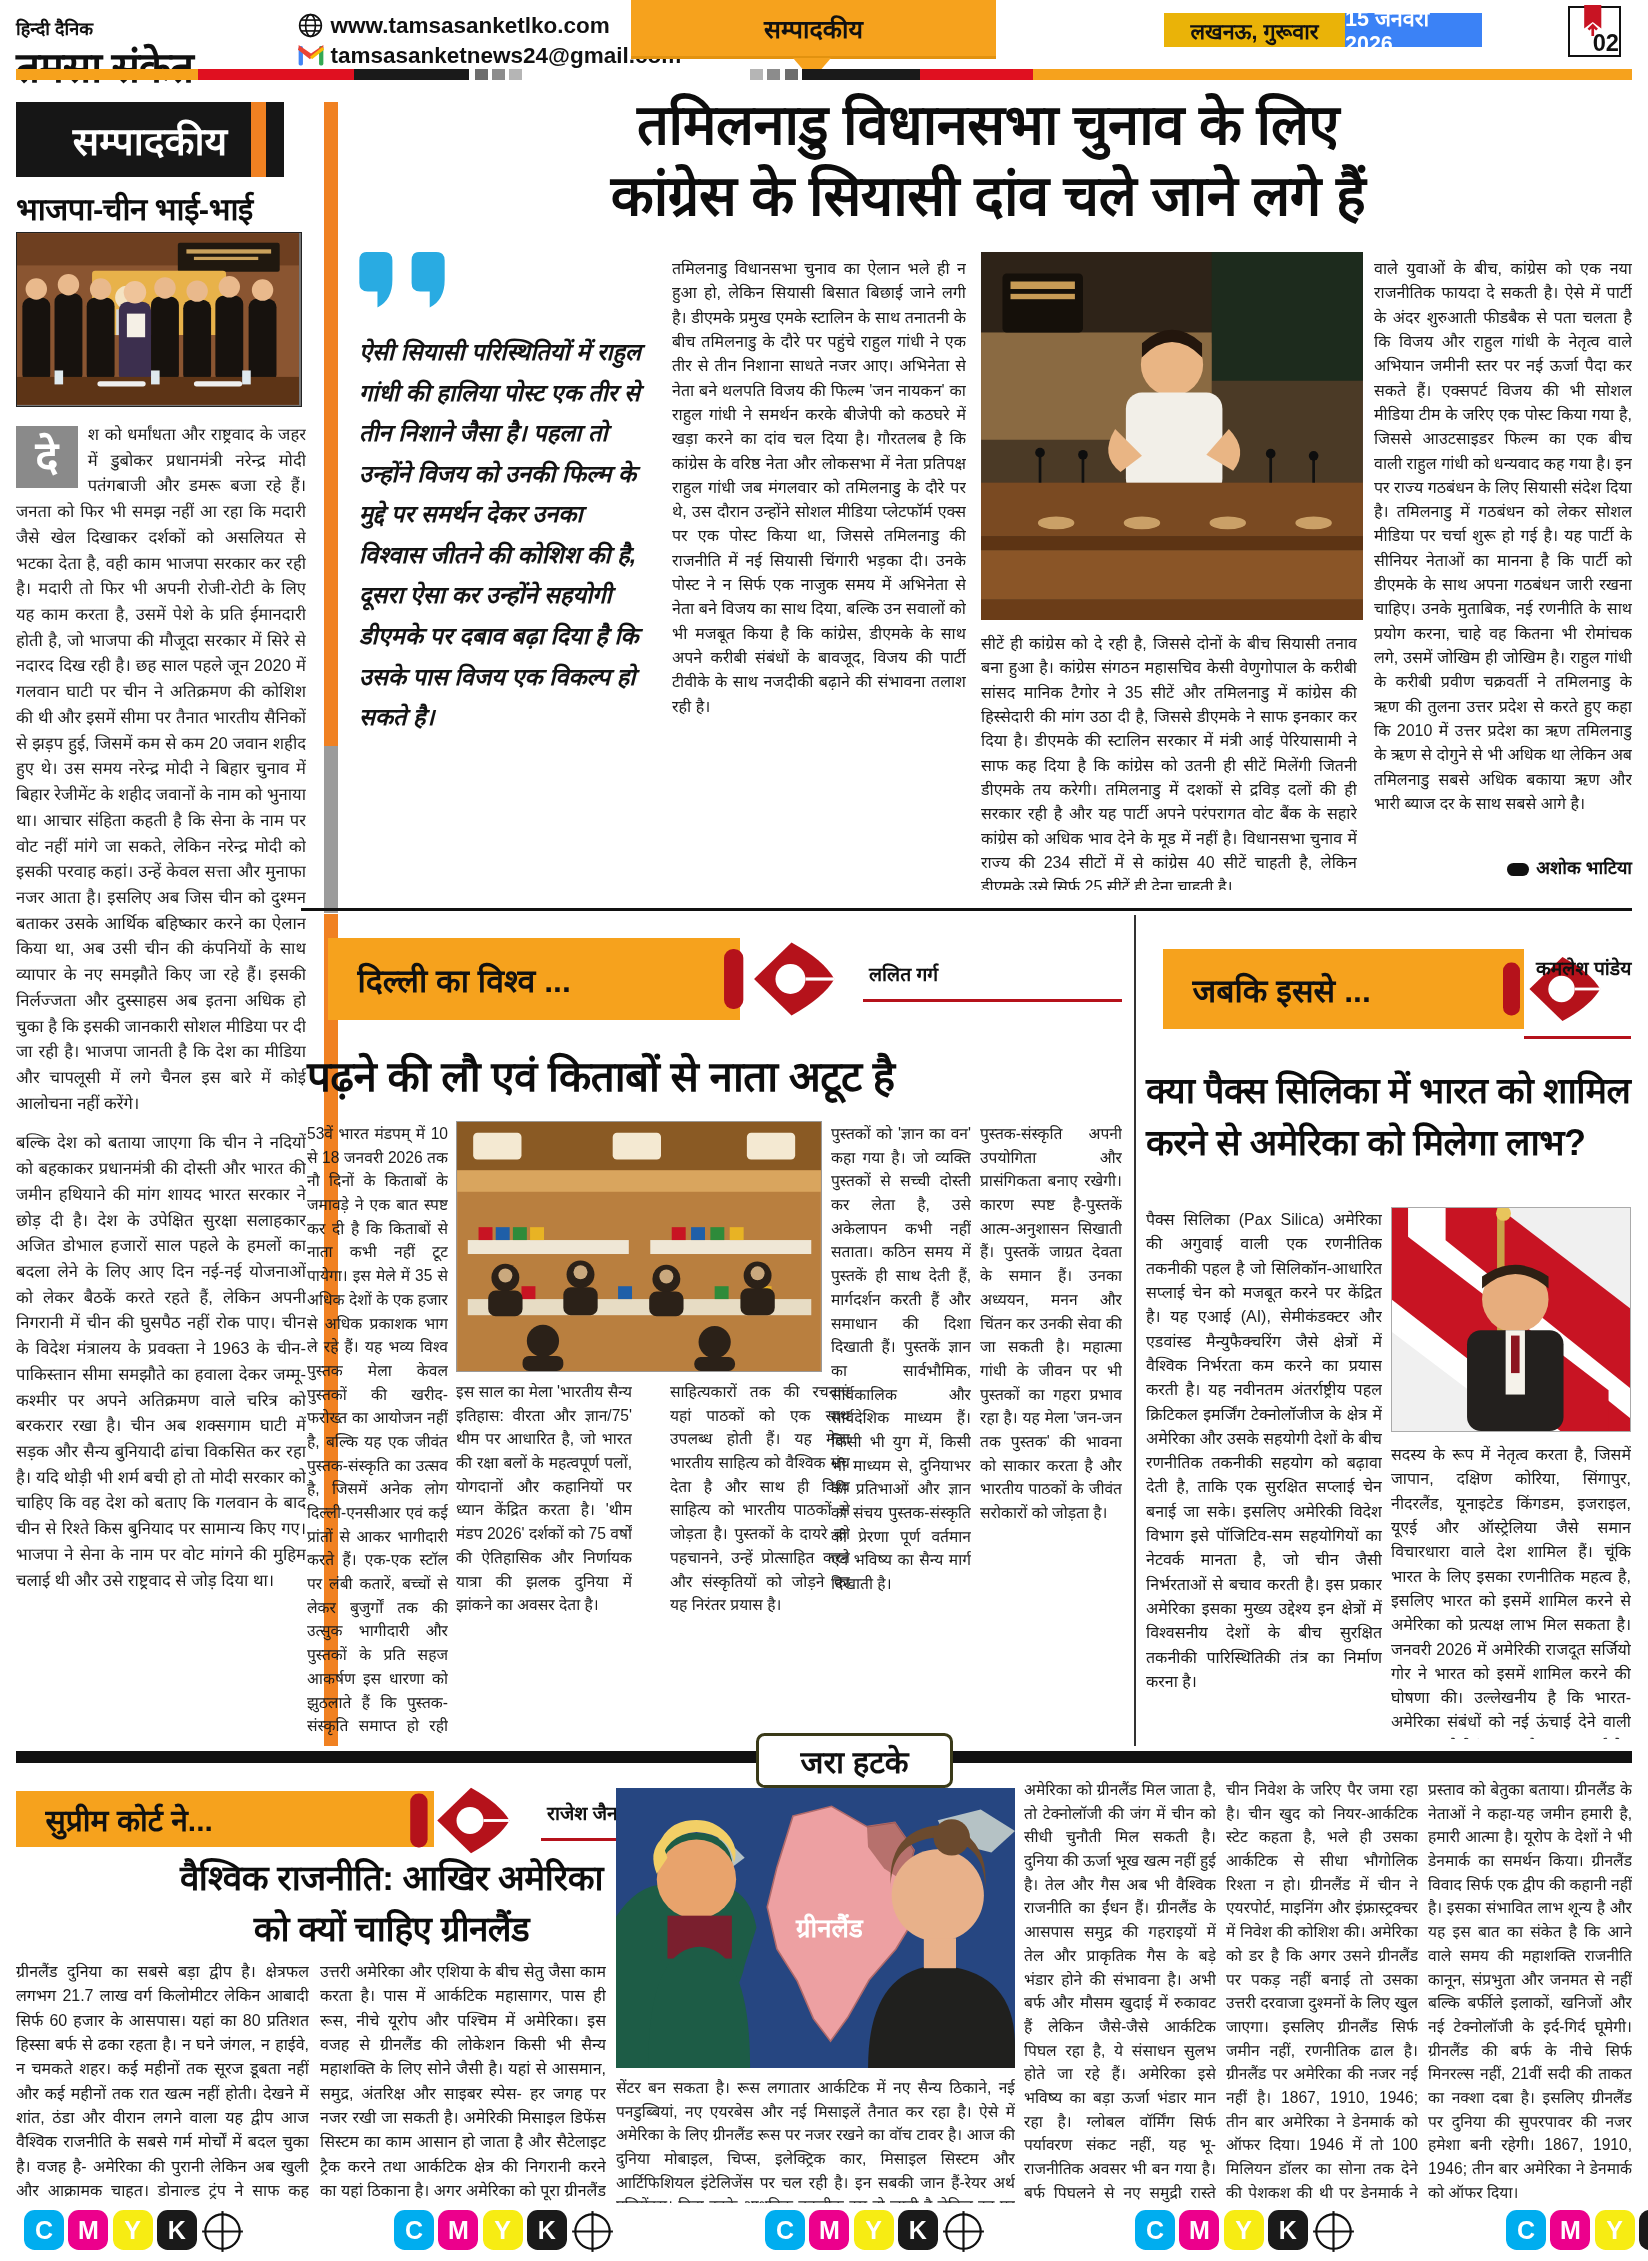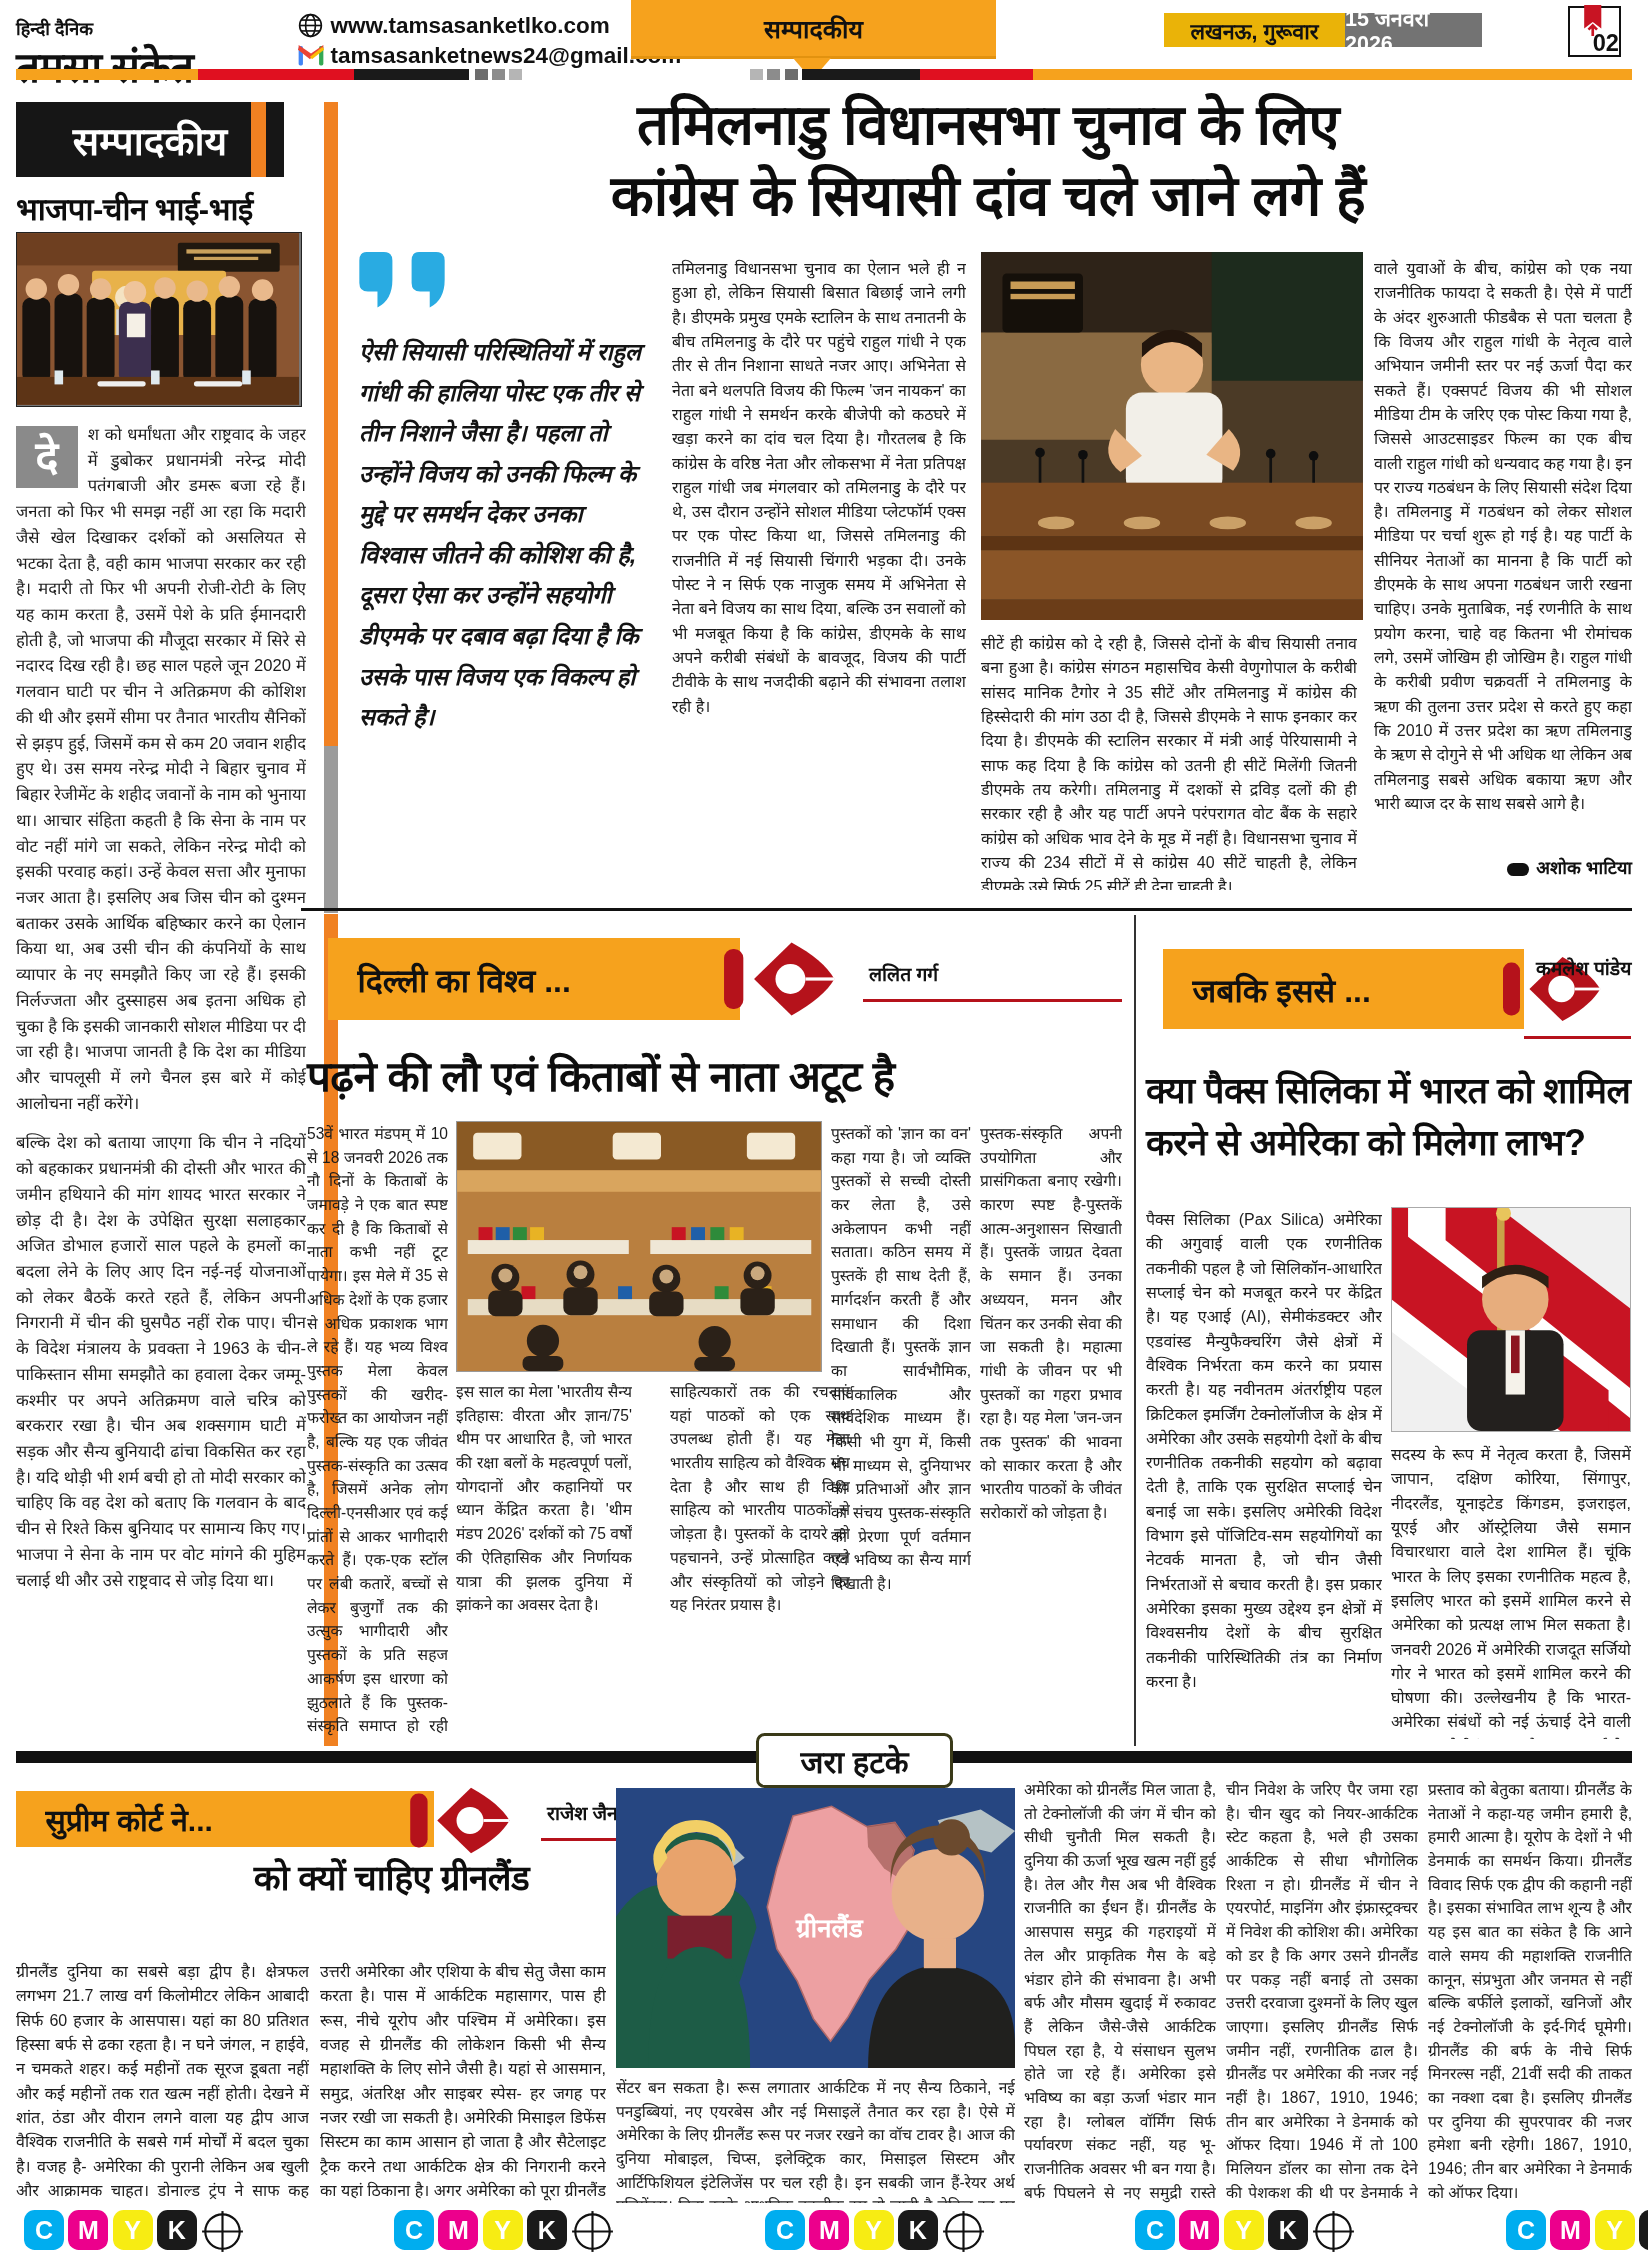--- a/index.html
+++ b/index.html
@@ -58,21 +58,21 @@
   </div>
 
   <div class="abs" style="left:631px;top:0;width:365px;height:56px;background:#F6A21D;display:flex;align-items:center;justify-content:center;border-bottom:3.2px solid #e2920f;">
     <span style="font-size:25px;font-weight:bold;">सम्पादकीय</span>
   </div>
   <div class="abs" style="left:793px;top:58px;width:0;height:0;border-left:19.3px solid transparent;border-right:19.3px solid transparent;border-top:22.5px solid #F6A21D;"></div>
 
   <div class="abs" style="left:1164px;top:13px;width:181px;height:34px;background:#eab308;display:flex;align-items:center;justify-content:center;">
     <span style="font-size:21.5px;font-weight:bold;">लखनऊ, गुरूवार</span>
   </div>
-  <div class="abs" style="left:1345px;top:13px;width:137px;height:34px;background:#737373;display:flex;align-items:center;justify-content:center;">
+  <div class="abs" style="left:1345px;top:13px;width:137px;height:34px;background:#3b82f6;display:flex;align-items:center;justify-content:center;">
     <span style="font-size:21.5px;font-weight:bold;color:#fff;">15 जनवरी 2026</span>
   </div>
 
   <div class="abs" style="left:1568px;top:6.4px;width:49px;height:47px;background:#fff;border:2.1px solid #111;">
     <span>
       <svg class="abs" style="left:11.8px;top:-3.2px;" width="21.5" height="31" viewBox="0 0 40 58">
           <path d="M4 0 H36 V44 L20 32 L4 44 Z" fill="#C81423"></path>
           <path d="M20 58 L20 38 M12 46 L20 38 L28 46" stroke="#C81423" stroke-width="5" fill="none"></path>
         </svg>
     </span>
@@ -354,20 +354,21 @@
       <rect x="0" y="28" width="36" height="112" rx="17" fill="#B5121B"></rect>
       <path d="M56 84 L126 16 C166 38 192 60 206 84 C192 108 166 130 126 152 Z" fill="#B5121B"></path>
       <circle cx="124" cy="84" r="28" fill="#fff"></circle>
       <line x1="152" y1="84" x2="206" y2="84" stroke="#fff" stroke-width="6"></line>
     </svg>
   </span>
   <div class="abs byline" style="left:547px;top:1799px;">राजेश जैन</div>
   <div class="abs redline" style="left:541px;top:1838px;width:221px;"></div>
 
   <div class="abs headline" style="left:16px;top:1853px;width:751px;font-size:35px;line-height:1.45;text-align:center;">
+    <div>वैश्विक राजनीति: आखिर अमेरिका</div>
     <div>को क्यों चाहिए ग्रीनलैंड</div>
   </div>
 
   <div class="abs" style="left:616px;top:1788px;width:399px;height:280px;overflow:hidden;">
     <svg width="399" height="280" viewBox="0 0 744 522">
       <rect width="744" height="522" fill="#2b4d8c"></rect>
       <rect width="744" height="522" fill="#1d3a6e" opacity="0.35"></rect>
       <g fill="#cfd8d2" opacity="0.85">
         <path d="M140 120 L200 90 L240 130 L200 160 L150 150 Z"></path>
         <path d="M600 60 L680 40 L744 80 L700 120 L620 100 Z"></path>

